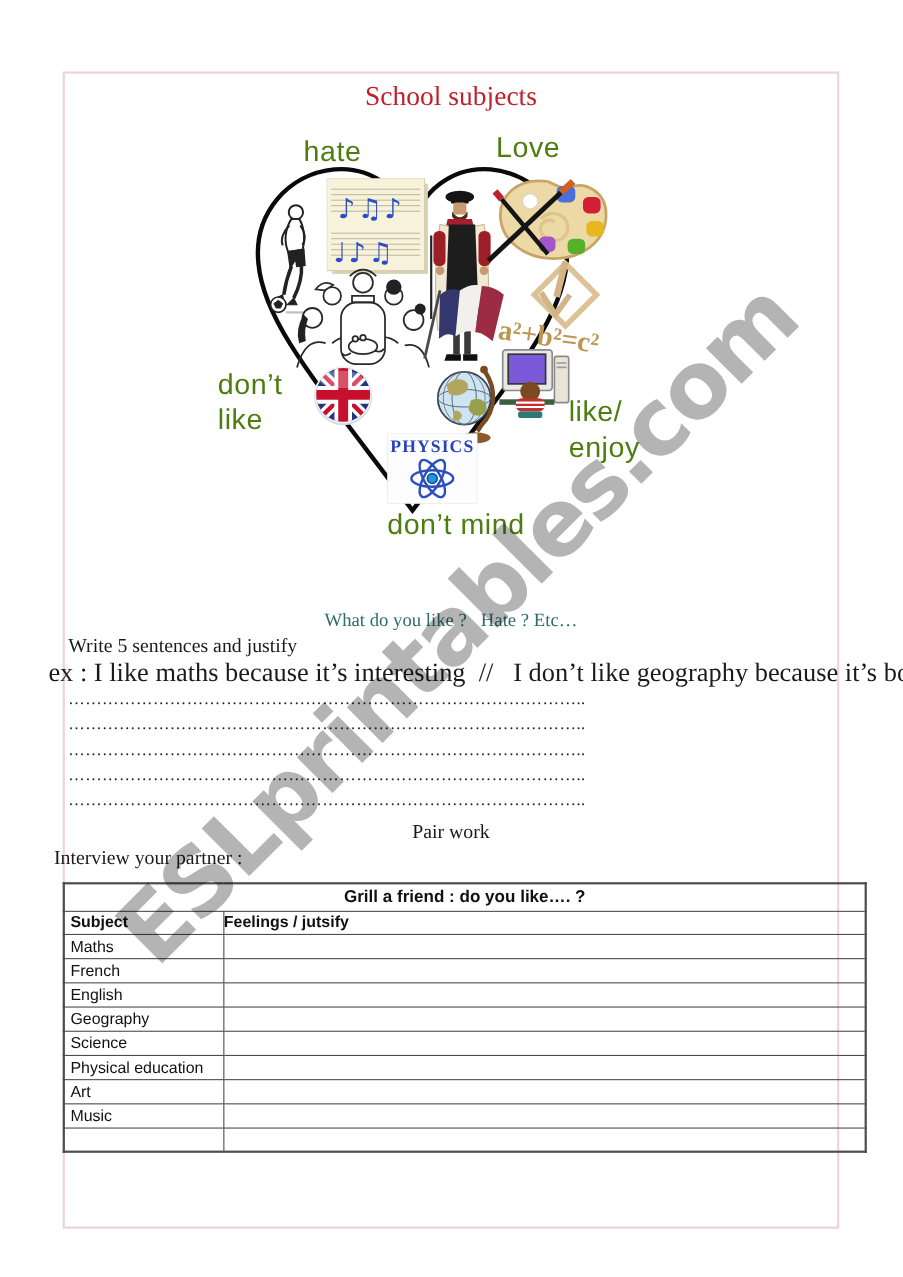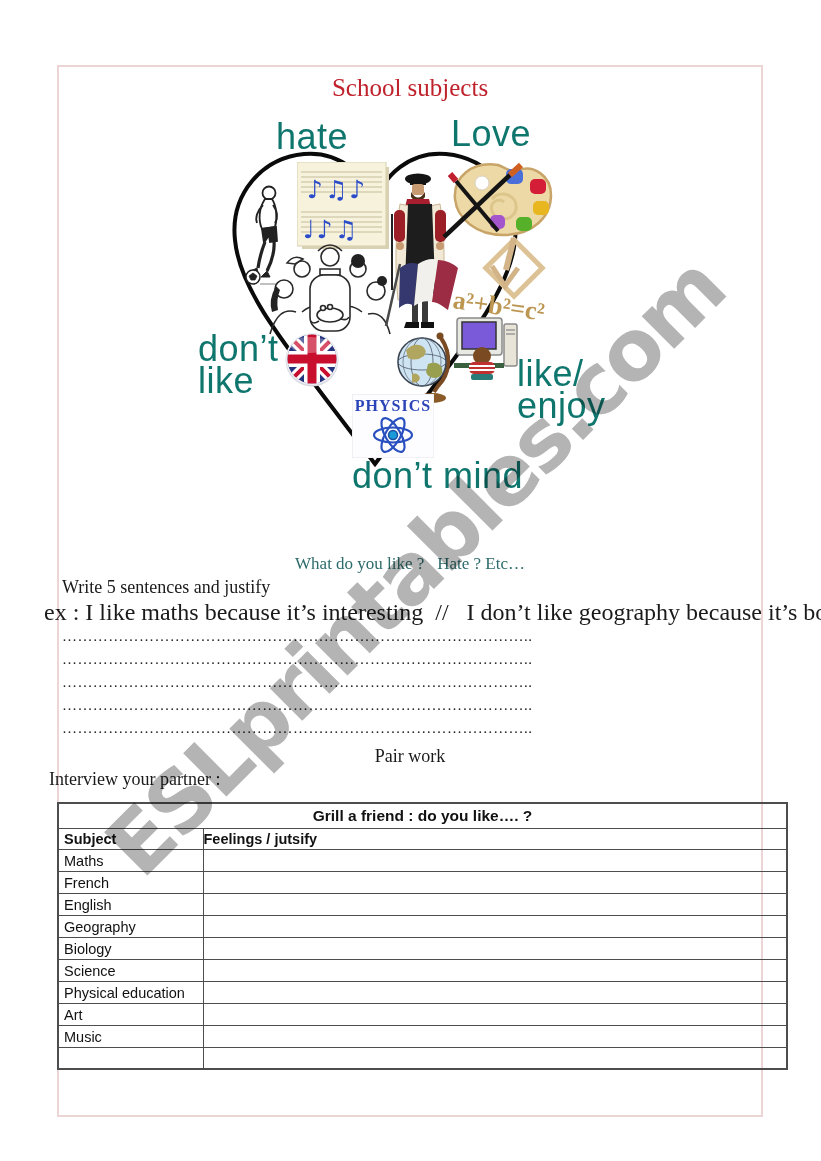--- a/index.html
+++ b/index.html
@@ -11,22 +11,22 @@
   .frame{
     left:57px;top:65px;width:702px;height:1048px;
     border:2px solid #eed5d5;background:transparent;
   }
   .title{
     left:57px;top:74px;width:706px;text-align:center;
     font-size:25px;font-weight:400;color:#c0222c;margin:0;
     font-family:"Liberation Serif", serif;
   }
   .heart-label{
-    font-family:"Liberation Sans", sans-serif;color:#0f766e;
-    font-size:36px;line-height:32px;letter-spacing:0.5px;
+    font-family:"Liberation Sans", sans-serif;color:#4d7c0f;
+    font-size:26px;line-height:32px;letter-spacing:0.5px;
   }
   .prompt{
     left:57px;top:554px;width:706px;text-align:center;
     font-size:17px;color:#2e6b6b;white-space:pre;
   }
   .instr{left:62px;top:577px;font-size:18px;}
   .example{left:44px;top:599px;font-size:24px;white-space:pre;}
   .lines{left:62px;top:625px;width:470px;}
   .wline{font-size:15px;height:23px;line-height:23px;letter-spacing:0.4px;color:#222;overflow:hidden;white-space:nowrap;}
   .pairwork{left:57px;top:746px;width:706px;text-align:center;font-size:18px;}
@@ -278,24 +278,20 @@
   </tr>
   <tr>
     <td>English</td>
     <td></td>
   </tr>
   <tr>
     <td>Geography</td>
     <td></td>
   </tr>
   <tr>
-    <td>Biology</td>
-    <td></td>
-  </tr>
-  <tr>
     <td>Science</td>
     <td></td>
   </tr>
   <tr>
     <td>Physical education</td>
     <td></td>
   </tr>
   <tr>
     <td>Art</td>
     <td></td>

